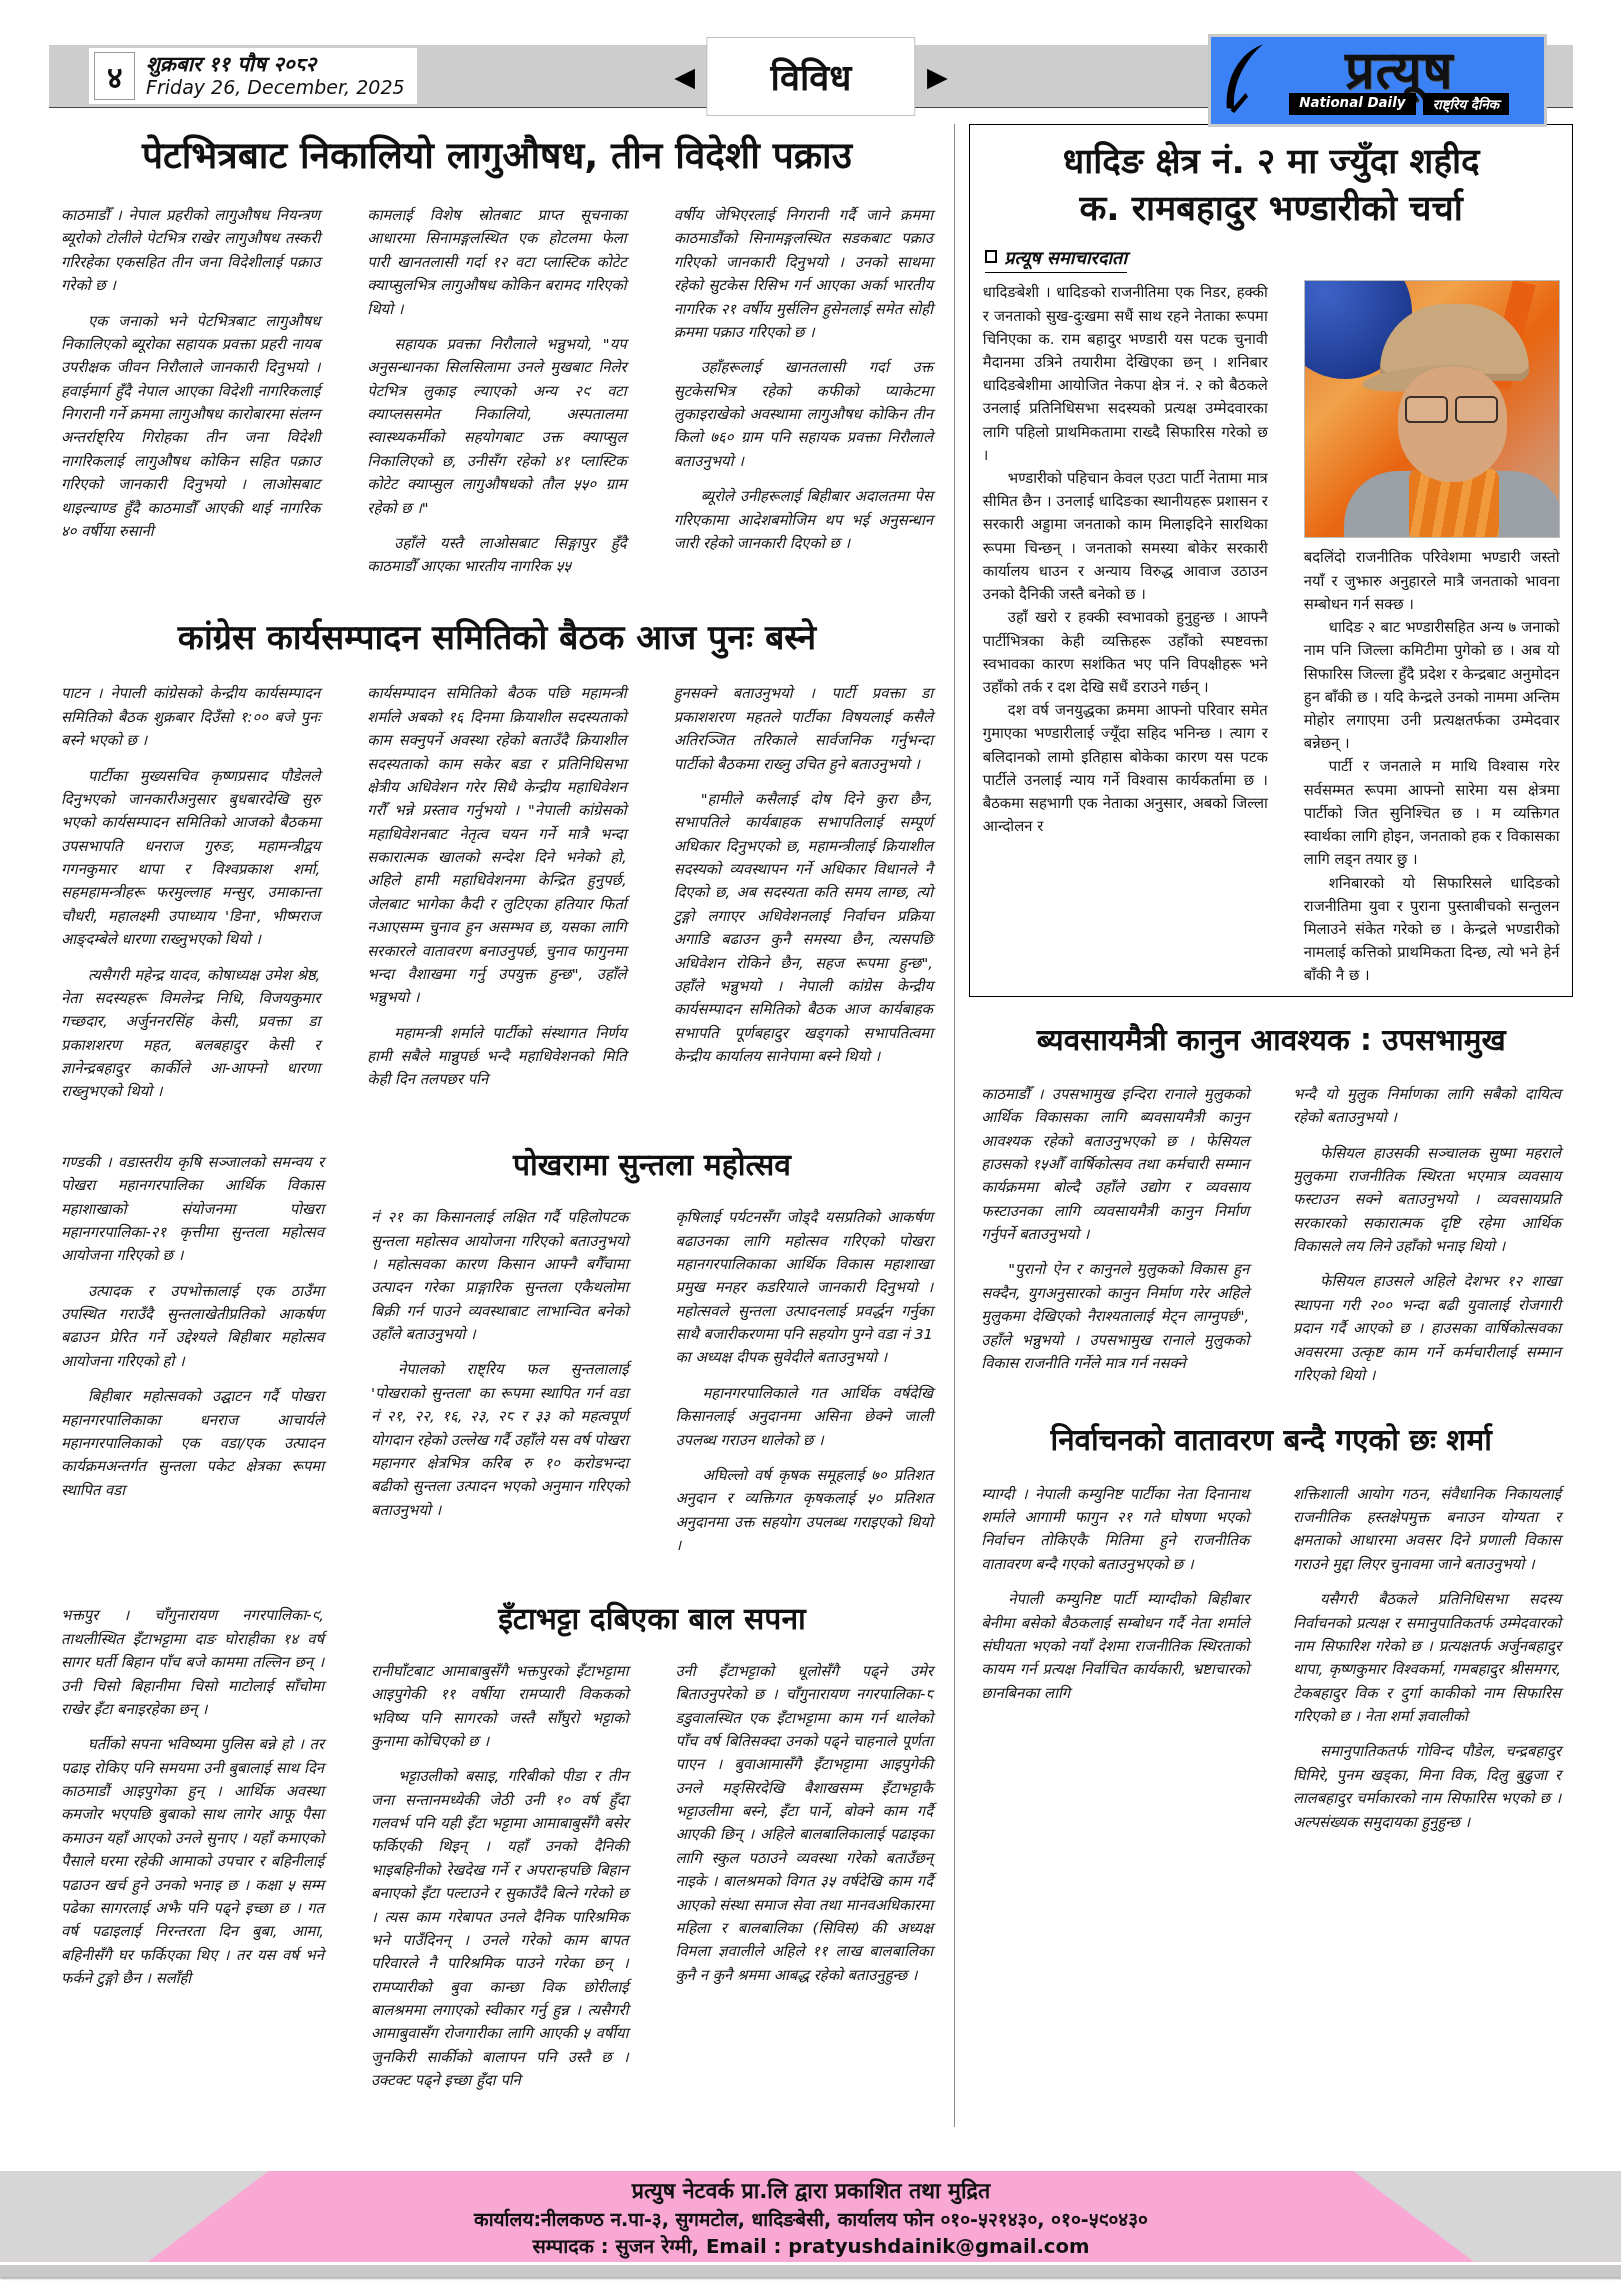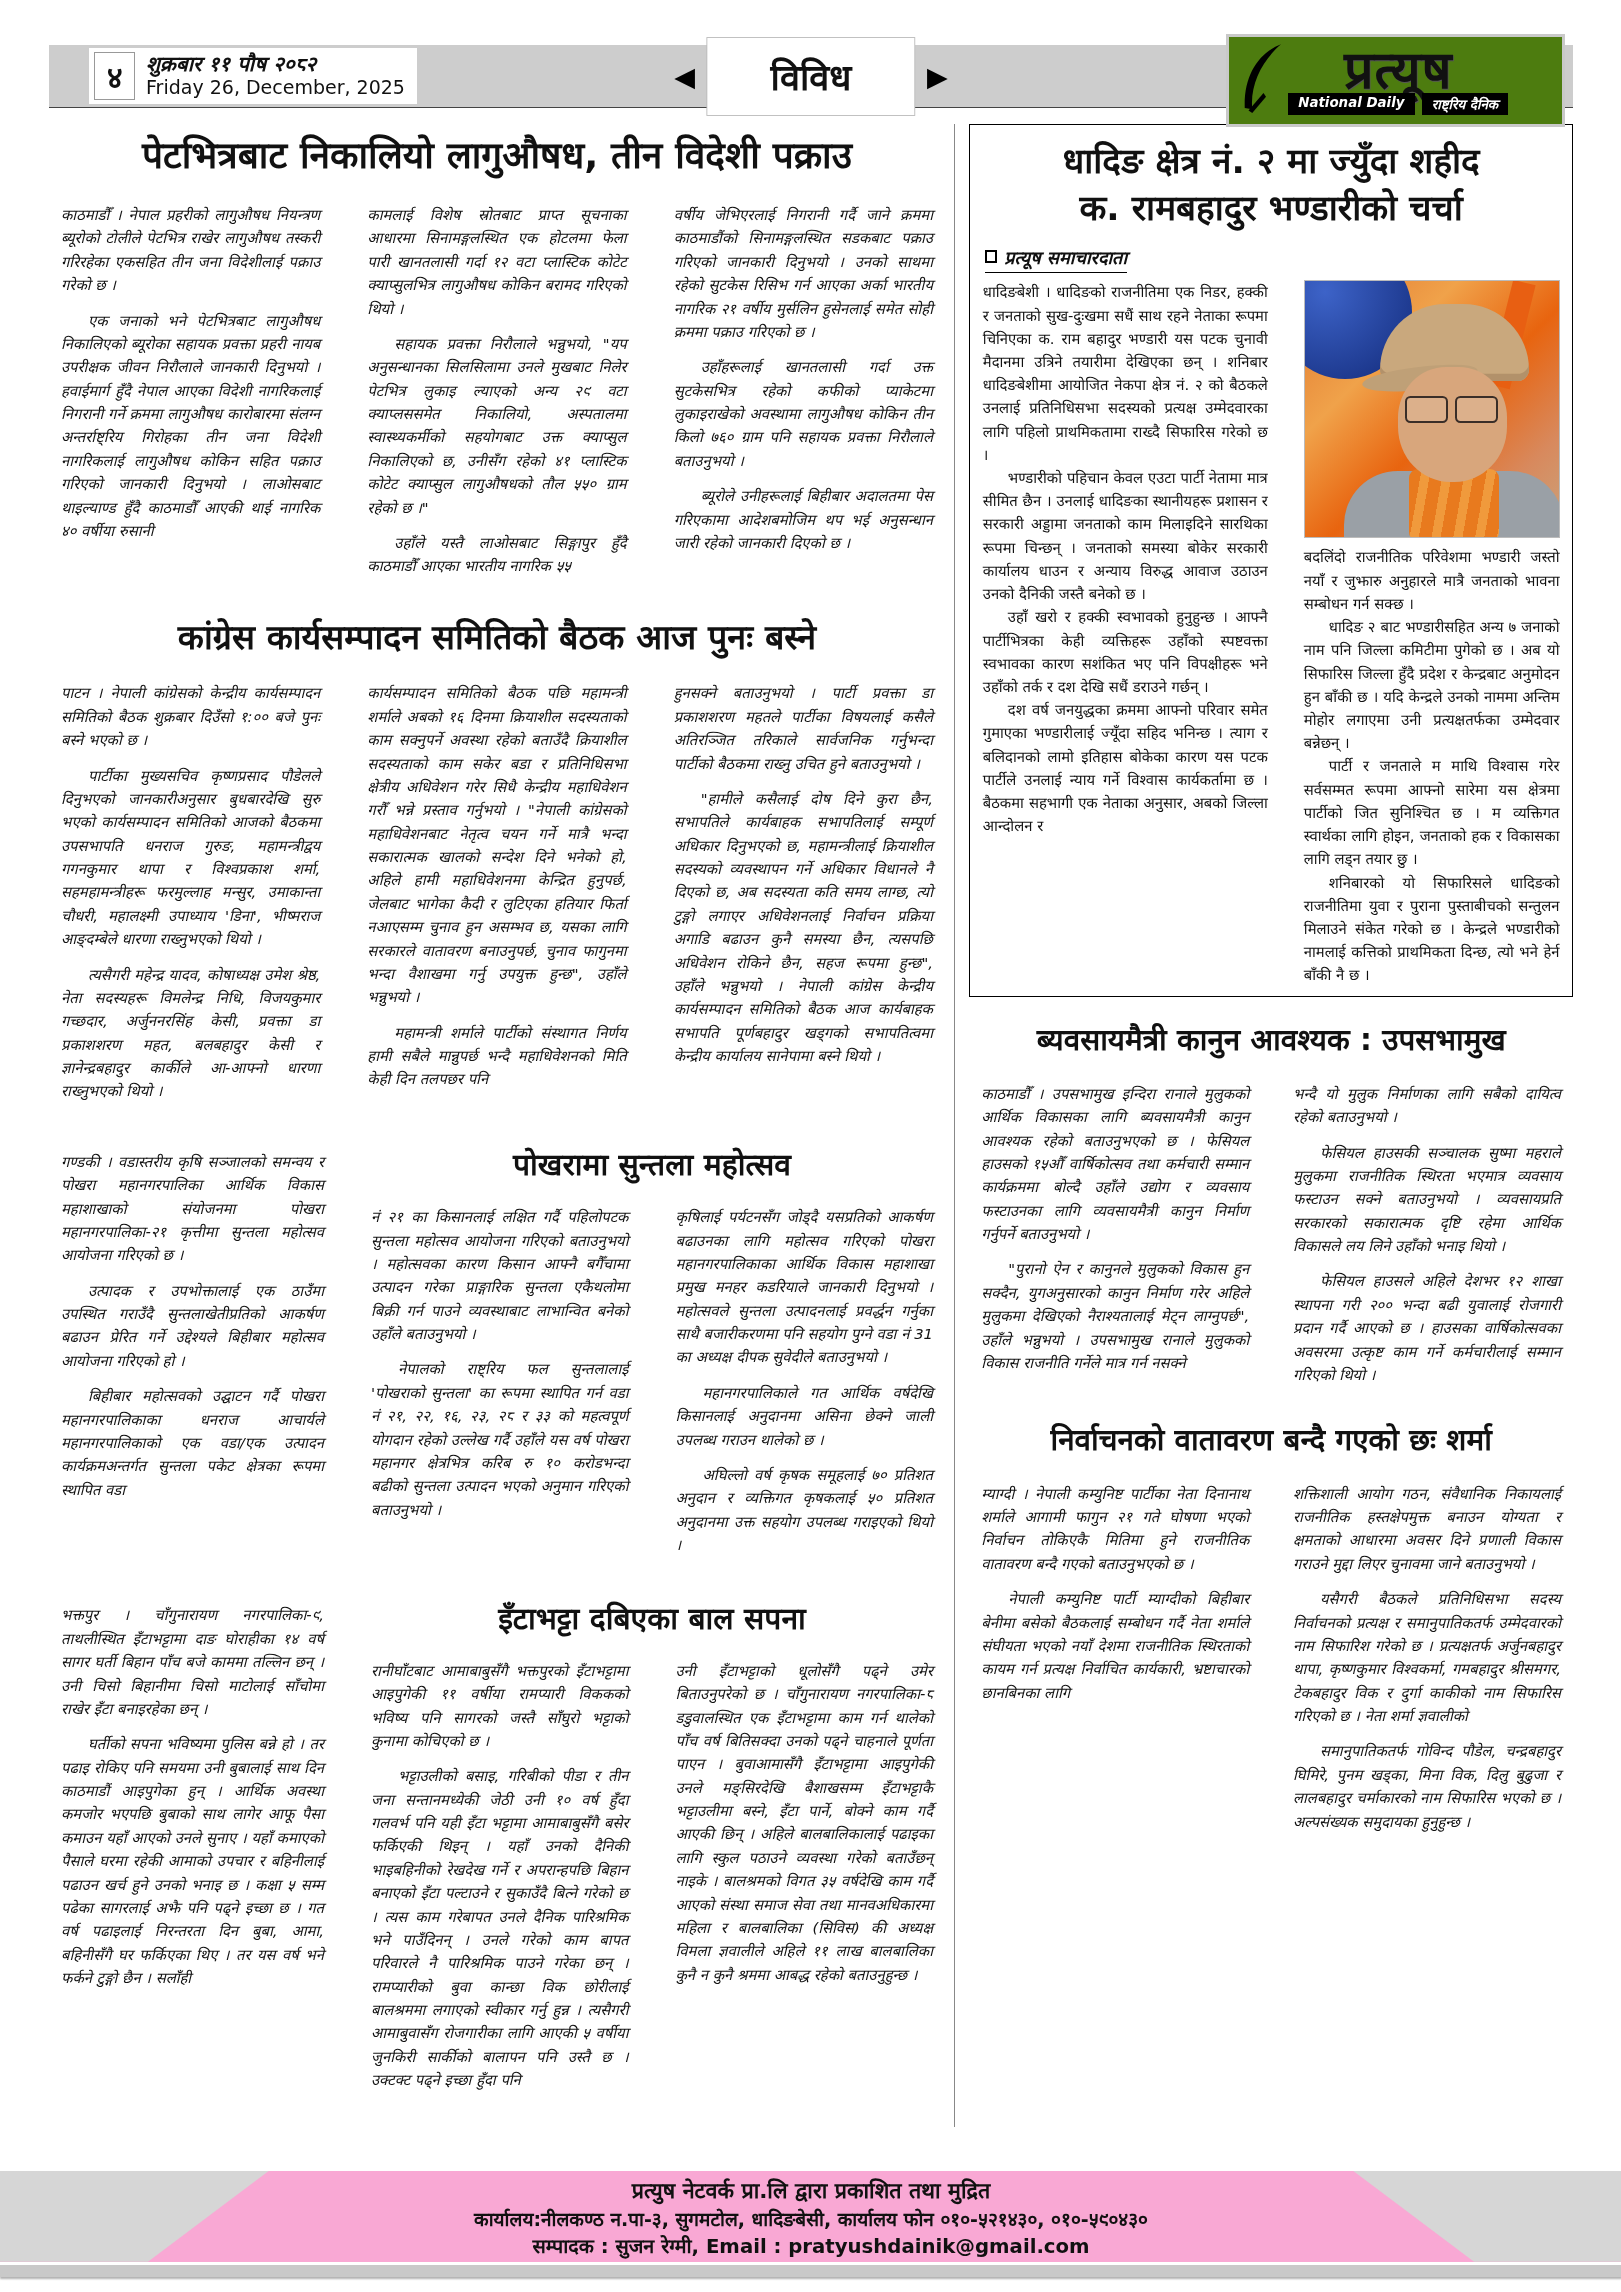--- a/index.html
+++ b/index.html
@@ -19,35 +19,35 @@
     background:#fff; margin-left:40px; padding:3.6px 12.5px 3.6px 5.4px;
     display:flex; align-items:center; gap:10.7px; height:56px;
   }
   .pagenum {
     background:#fff; border:0.9px solid #999; width:41px; height:48px;
     display:flex; align-items:center; justify-content:center;
     font-size:30px; font-weight:bold;
   }
   .dates { display:flex; flex-direction:column; justify-content:center; }
   .date-np { font-weight:bold; font-style:italic; font-size:20.6px; line-height:1.15; }
-  .date-en { font-size:19px; line-height:1.15; }
+  .date-en { font-style:italic; font-size:19px; line-height:1.15; }
   .section-wrap {
     position:absolute; left:50%; transform:translateX(-50%);
     display:flex; align-items:center; gap:12.5px; height:100%;
   }
   .arrow { font-size:27px; line-height:1; color:#000; }
   .section-box {
     background:#fff; padding:1.8px 63px; height:77px; display:flex;
     align-items:center; justify-content:center; font-size:36px; font-weight:bold;
     box-shadow:0 0 0 0.9px #bbb;
   }
   .logo-box {
-    position:absolute; right:8px; top:-10.7px; width:339px; height:93px;
-    background:#4d7c0f; border:3.6px solid #c9c9c9; display:flex; align-items:center;
-    padding:3.6px 7.2px; gap:2px;
+    position:absolute; right:26px; top:-10.7px; width:339px; height:93px;
+    background:#3b82f6; border:3.6px solid #c9c9c9; display:flex; align-items:center;
+    padding:3.6px 7.2px; gap:21px;
   }
   .quill { width:50px; height:75px; flex:0 0 auto; }
   .logo-main {
     font-size:52px; font-weight:900; letter-spacing:0.9px; line-height:0.9;
     text-shadow:0.9px 0.9px 0 #555;
   }
   .logo-col { display:flex; flex-direction:column; align-items:center; }
   .logo-subs { display:flex; gap:7.2px; margin-top:0; }
   .logo-sub {
     background:#000; color:#fff; font-size:13.4px; font-weight:bold;

